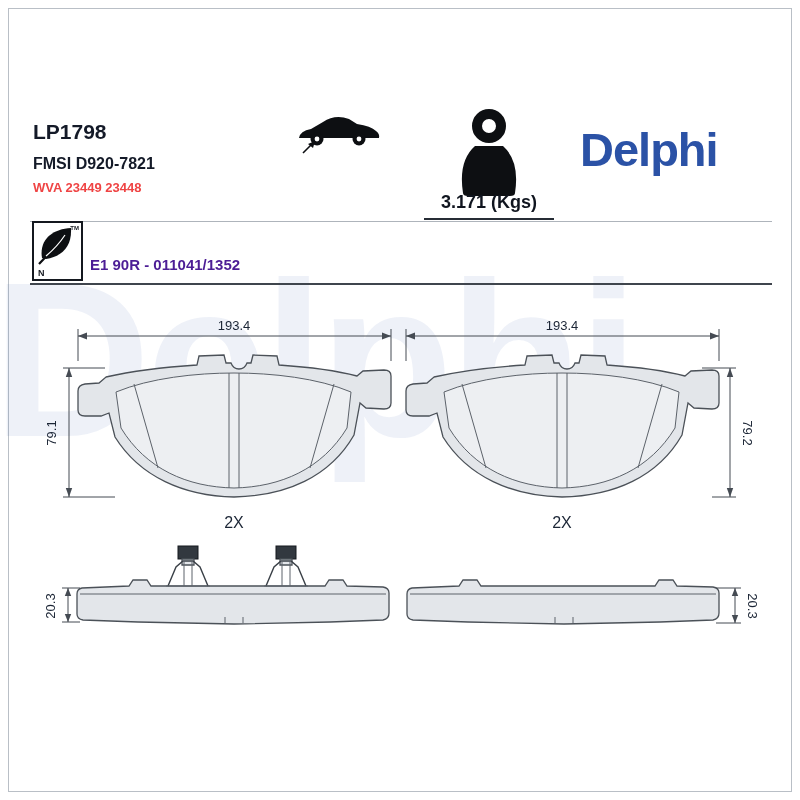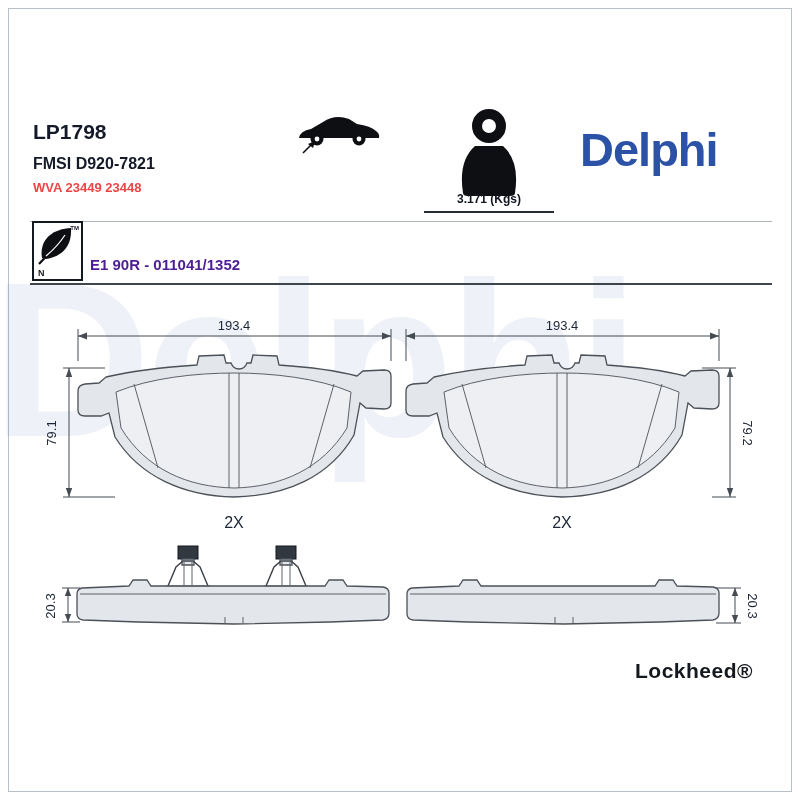--- a/index.html
+++ b/index.html
@@ -7,21 +7,21 @@
   .page{position:relative;width:800px;height:800px;background:#fff;}
   .frame{position:absolute;inset:8px;border:1px solid #b9bfc6;z-index:0;}
   .watermark{position:absolute;left:-8px;top:250px;font-size:220px;font-weight:700;
              color:rgba(43,82,166,0.08);letter-spacing:-5px;line-height:1;white-space:nowrap;z-index:1;}
   .abs{position:absolute;z-index:5;}
   .part-number{left:33px;top:120px;font-size:21px;font-weight:700;color:#141a28;}
   .ref1{left:33px;top:155px;font-size:16px;font-weight:700;color:#141a28;}
   .ref2{left:33px;top:180px;font-size:13px;font-weight:700;color:#ef4444;}
   .car{left:296px;top:110px;}
   .kettle{left:450px;top:108px;}
-  .weight-label{left:424px;top:192px;width:130px;text-align:center;font-size:12px;font-weight:700;
+  .weight-label{left:424px;top:192px;width:130px;text-align:center;font-size:18px;font-weight:700;
                 color:#10151f;border-bottom:2px solid #262c35;padding-bottom:5px;}
   .brand-logo{left:580px;top:122px;font-size:47px;font-weight:700;color:#2b52a6;letter-spacing:-1px;}
   .rule-top{left:30px;width:742px;top:221px;height:1px;background:#aeb4bb;}
   .rule-bottom{left:30px;width:742px;top:283px;height:2px;background:#3f454d;}
   .leaf-box{left:32px;top:221px;width:47px;height:56px;border:2px solid #14181f;background:#fff;z-index:6;}
   .leaf-tm{position:absolute;right:2px;top:2px;font-size:6px;font-weight:700;color:#14181f;}
   .leaf-n{position:absolute;left:4px;bottom:1px;font-size:9px;font-weight:700;color:#14181f;}
   .approval-text{left:90px;top:256px;font-size:15px;font-weight:700;color:#4c1d95;}
   .lockheed{left:635px;top:659px;font-size:21px;font-weight:800;color:#14181f;letter-spacing:0.5px;}
   .drawing{position:absolute;left:0;top:0;z-index:3;}
@@ -155,15 +155,14 @@
       <text class="dimtxt" text-anchor="middle" transform="rotate(-90 55 606)" x="55" y="606">20.3</text>
     </g>
     <g>
       <path class="dim" d="M716 588 H741 M716 623 H741 M735 588 V623"></path>
       <polygon class="arr" points="735,588 731.8,596 738.2,596"></polygon>
       <polygon class="arr" points="735,623 731.8,615 738.2,615"></polygon>
       <text class="dimtxt" text-anchor="middle" transform="rotate(90 748 606)" x="748" y="606">20.3</text>
     </g>
   </svg>
 
-  <div class="abs lockheed">Lockheed®</div>
 
 </div>
 
 </body></html>

